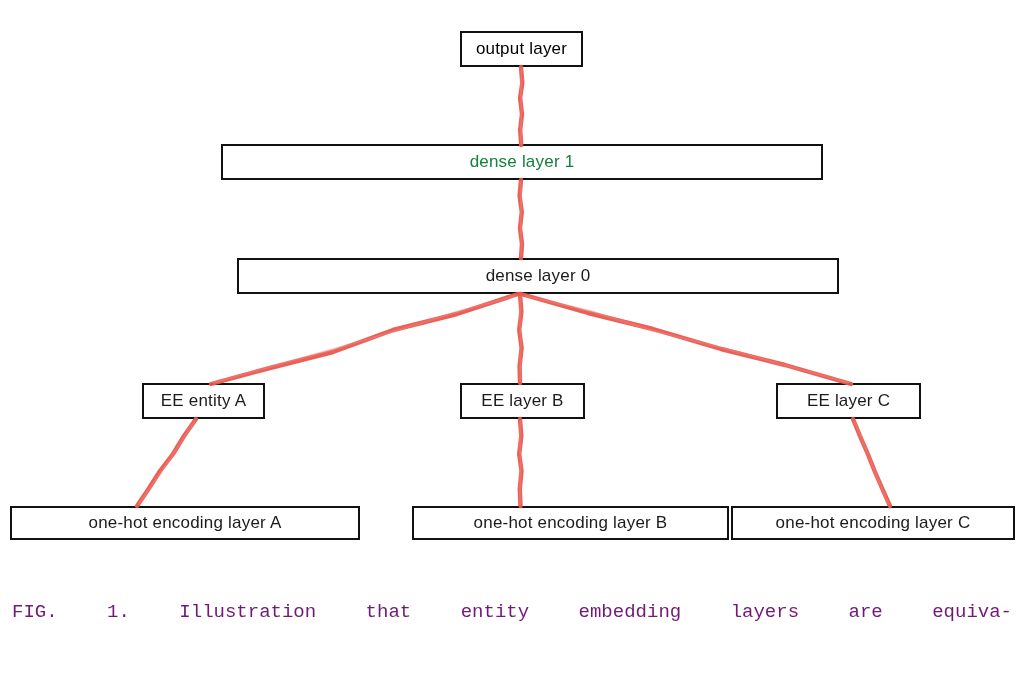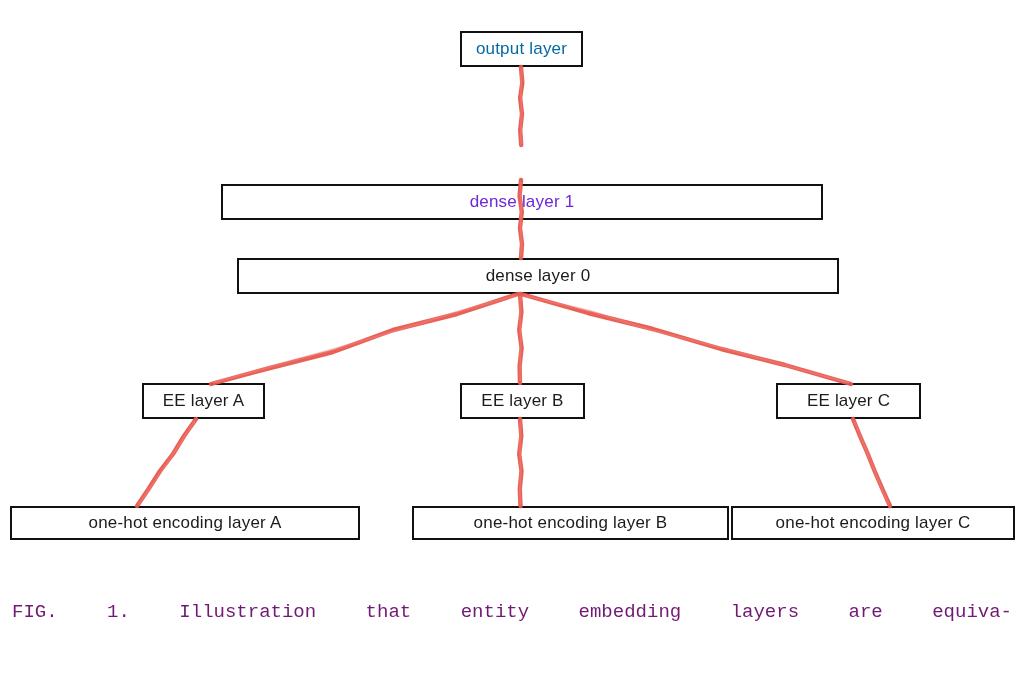--- a/index.html
+++ b/index.html
@@ -79,31 +79,31 @@
   }
   #caption .cap-line-2 {
     text-align: left;
   }
 </style>
 </head>
 <body>
 
 <div id="canvas">
 
-  <div class="node" id="n-output" style="border-color: rgb(17, 17, 17); color: #0369a1;">
+  <div class="node" id="n-output" style="border-color: rgb(17, 17, 17); color: #000000;">
     <span>output layer</span>
   </div>
-  <div class="node" id="n-dense1" style="border-color: rgb(17, 17, 17); color: #6d28d9; margin-top: 40px;">
+  <div class="node" id="n-dense1" style="border-color: rgb(17, 17, 17); color: #15803d;">
     <span>dense layer 1</span>
   </div>
   <div class="node" id="n-dense0" style="border-color: rgb(17, 17, 17); color: rgb(27, 27, 27); margin-left: 16px;">
     <span>dense layer 0</span>
   </div>
   <div class="node" id="n-eeA" style="border-color: rgb(17, 17, 17); color: rgb(27, 27, 27);">
-    <span>EE layer A</span>
+    <span>EE entity A</span>
   </div>
   <div class="node" id="n-eeB" style="border-color: rgb(17, 17, 17); color: rgb(27, 27, 27);">
     <span>EE layer B</span>
   </div>
   <div class="node" id="n-eeC" style="border-color: rgb(17, 17, 17); color: rgb(27, 27, 27);">
     <span>EE layer C</span>
   </div>
   <div class="node" id="n-onehotA" style="border-color: rgb(17, 17, 17); color: rgb(27, 27, 27);">
     <span>one-hot encoding layer A</span>
   </div>

